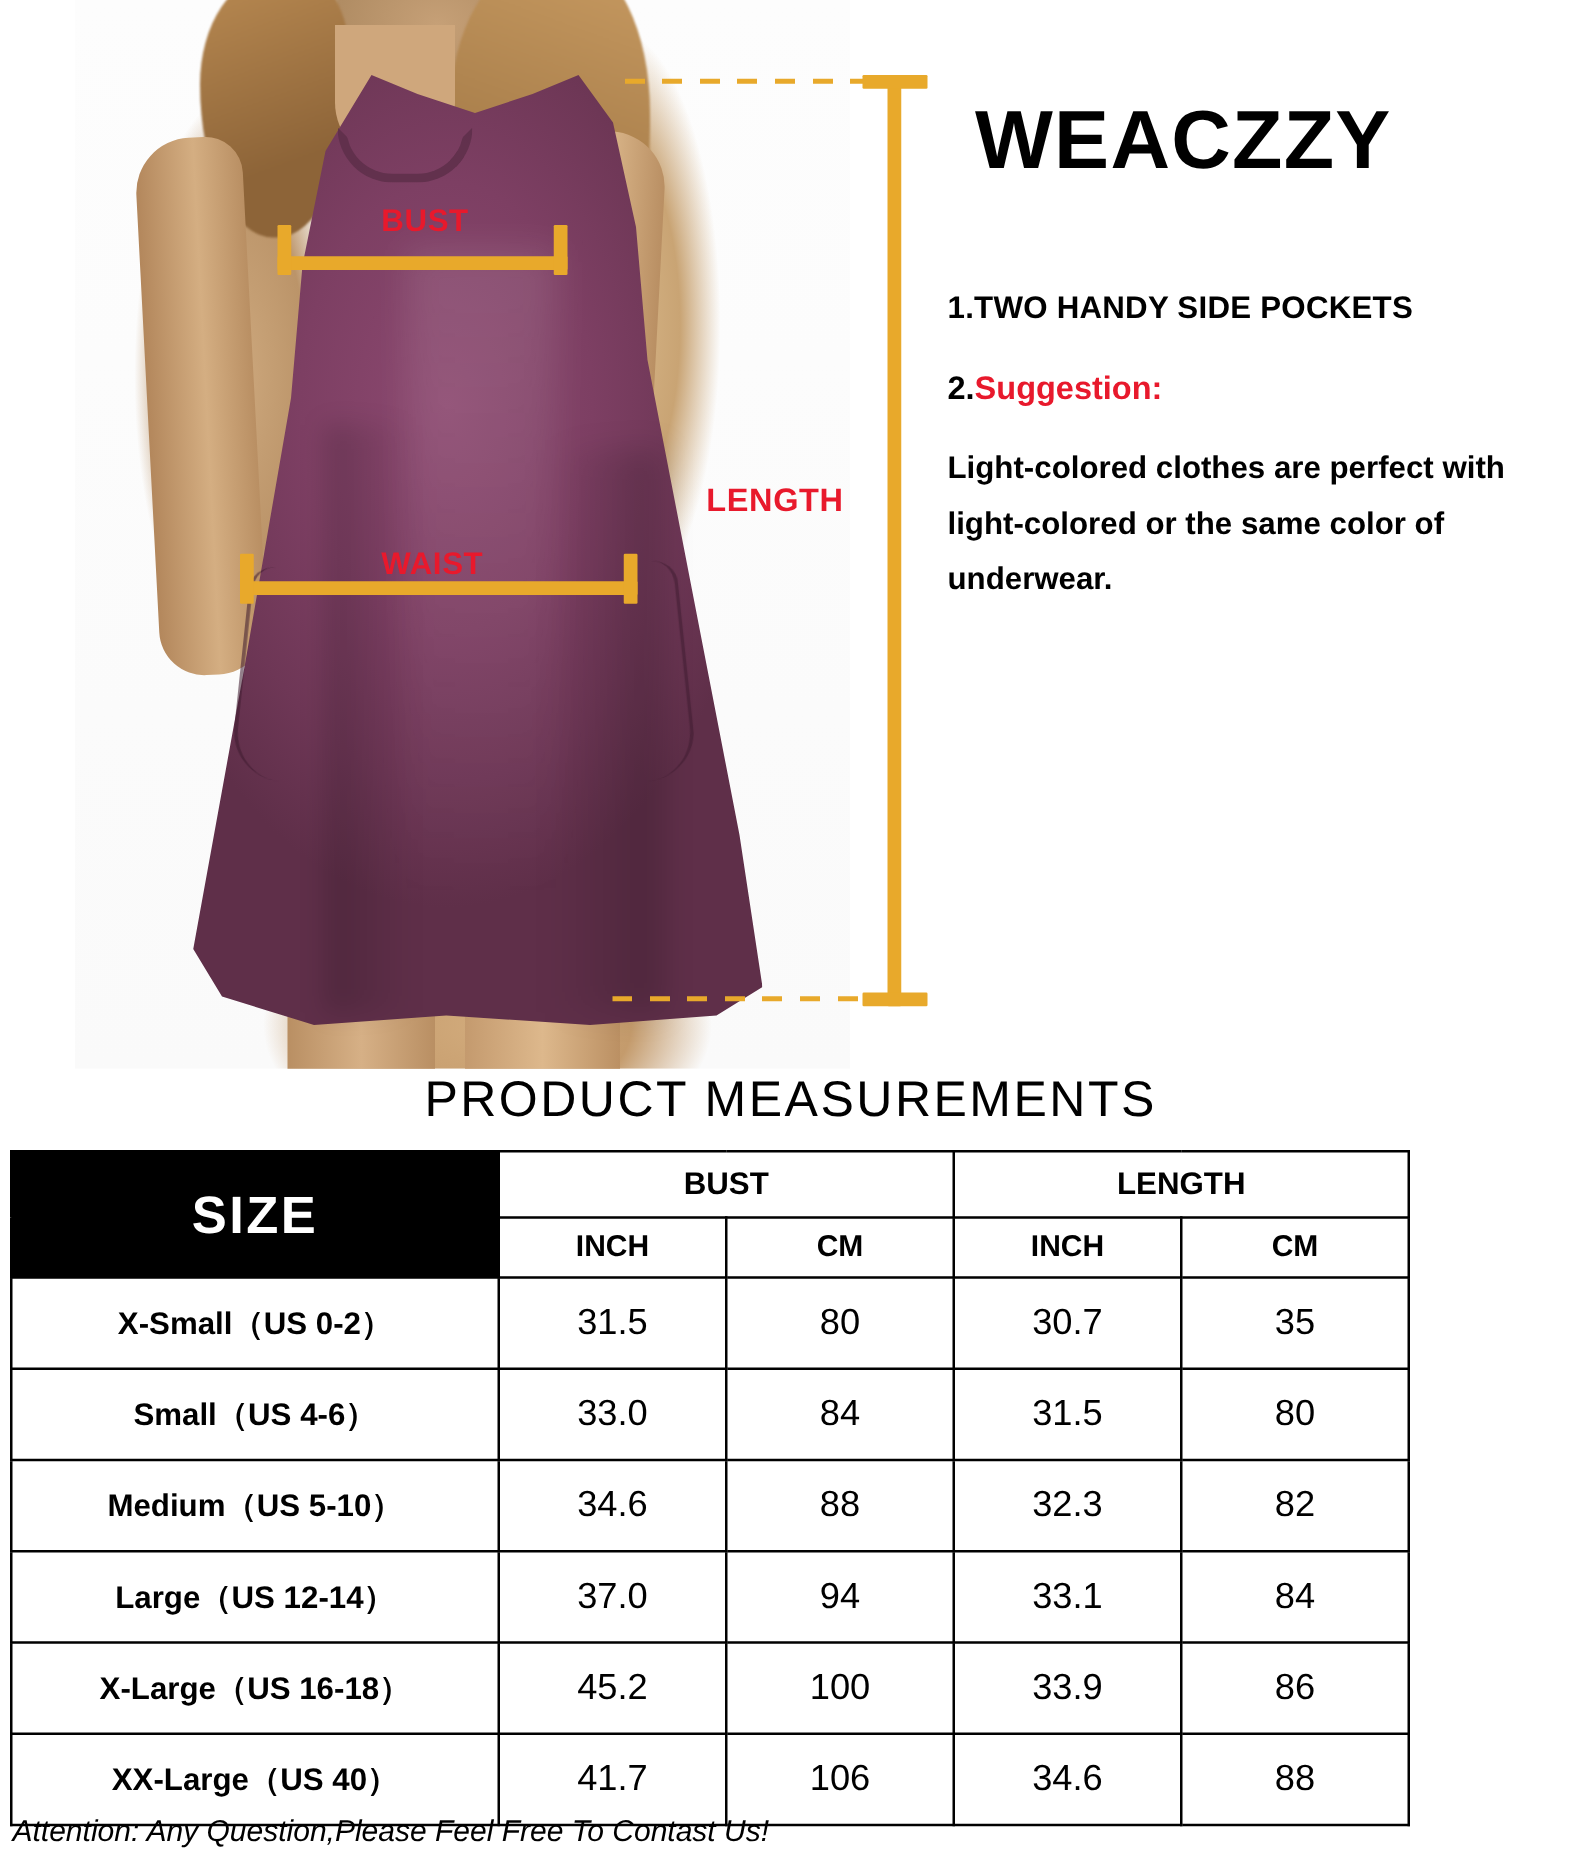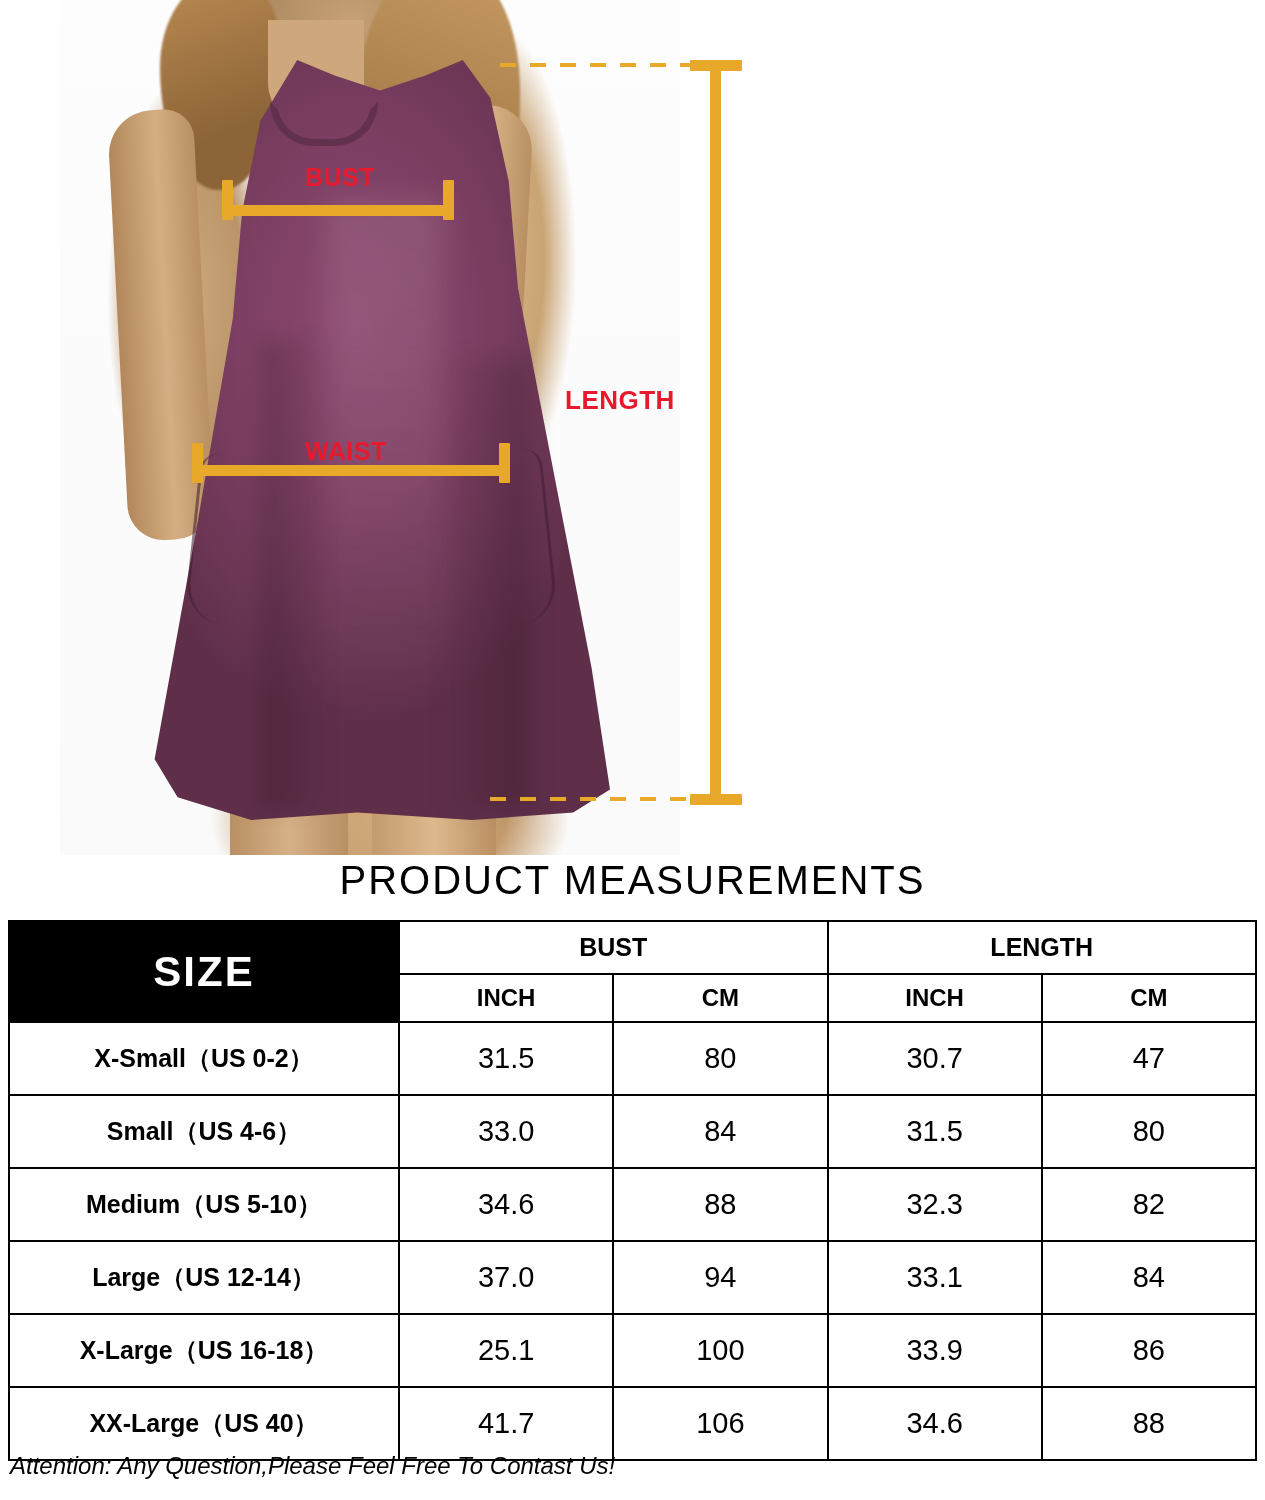--- a/index.html
+++ b/index.html
@@ -270,21 +270,21 @@
     font-size: 40px;
     letter-spacing: 2px;
     font-family: "Liberation Sans", sans-serif;
   }
 
   
   table.sizes {
     position: absolute;
     left: 8px;
     top: 920px;
-    width: 1249px;
+    width: 1120px;
     border-collapse: collapse;
     table-layout: fixed;
   }
   table.sizes td, table.sizes th {
     border: 2px solid #000;
     text-align: center;
     font-family: "Liberation Sans", sans-serif;
   }
   .hdr-size {
     background: #000;
@@ -365,20 +365,28 @@
     <div class="meas-label waist-label">WAIST</div>
   </div>
 
   <div class="dash dash-top"></div>
   <div class="dash dash-bot"></div>
   <div class="bar-v length-bar"></div>
   <div class="bar-h length-cap-t"></div>
   <div class="bar-h length-cap-b"></div>
   <div class="meas-label length-label">LENGTH</div>
 
+  <div class="brandcol">
+    <div class="brand">WEACZZY</div>
+    <div class="pt1">1.TWO HANDY SIDE POCKETS</div>
+    <div class="pt2">
+      <span>2.</span><span class="sug">Suggestion:</span>
+    </div>
+    <div class="sugbody">Light-colored clothes are perfect with light-colored or the same color of underwear.</div>
+  </div>
 </div>
 
 <div class="pm-title">PRODUCT  MEASUREMENTS</div>
 
 <table class="sizes">
   <tbody>
       <tr>
     <td class="hdr-size" rowspan="2">SIZE</td>
     <td class="hdr-grp" colspan="2">BUST</td>
     <td class="hdr-grp" colspan="2">LENGTH</td>
@@ -388,21 +396,21 @@
     <td class="hdr-unit col-cb">CM</td>
     <td class="hdr-unit col-il">INCH</td>
     <td class="hdr-unit col-cl">CM</td>
   </tr>
 
   <tr>
     <td class="sizename">X-Small（US 0-2）</td>
     <td class="val">31.5</td>
     <td class="val">80</td>
     <td class="val">30.7</td>
-    <td class="val">47</td>
+    <td class="val">35</td>
   </tr>
   <tr>
     <td class="sizename">Small（US 4-6）</td>
     <td class="val">33.0</td>
     <td class="val">84</td>
     <td class="val">31.5</td>
     <td class="val">80</td>
   </tr>
   <tr>
     <td class="sizename">Medium（US 5-10）</td>
@@ -413,21 +421,21 @@
   </tr>
   <tr>
     <td class="sizename">Large（US 12-14）</td>
     <td class="val">37.0</td>
     <td class="val">94</td>
     <td class="val">33.1</td>
     <td class="val">84</td>
   </tr>
   <tr>
     <td class="sizename">X-Large（US 16-18）</td>
-    <td class="val">25.1</td>
+    <td class="val">45.2</td>
     <td class="val">100</td>
     <td class="val">33.9</td>
     <td class="val">86</td>
   </tr>
   <tr>
     <td class="sizename">XX-Large（US 40）</td>
     <td class="val">41.7</td>
     <td class="val">106</td>
     <td class="val">34.6</td>
     <td class="val">88</td>

